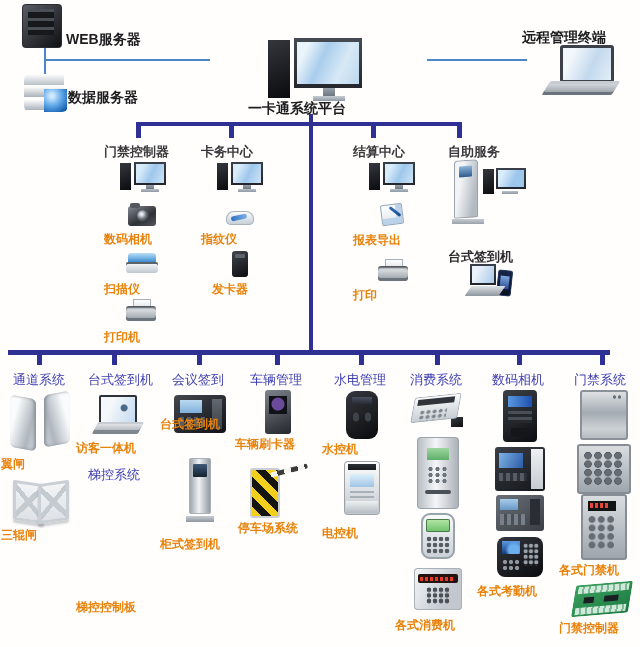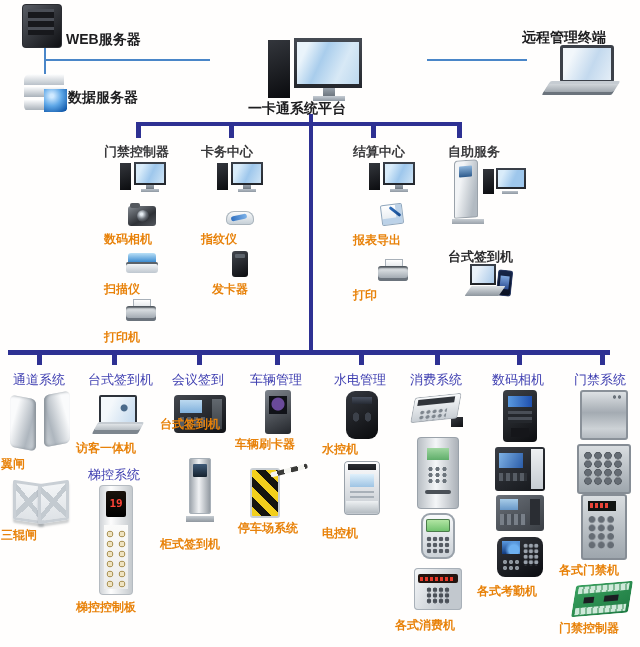--- a/index.html
+++ b/index.html
@@ -285,23 +285,20 @@
   <div class="t h3" style="left:1px;top:371px;width:80px">通道系统</div>
   <div class="ic ic-winggate" style="left:10px;top:391px"></div>
   <div class="t lbl" style="left:1px;top:456px;width:80px">翼闸</div>
   <div class="ic ic-tripod" style="left:12px;top:478px"></div>
   <div class="t lbl" style="left:1px;top:527px;width:80px">三辊闸</div>
 
   <div class="t h3" style="left:76px;top:371px;width:80px">台式签到机</div>
   <div class="ic ic-visitor" style="left:91px;top:395px"></div>
   <div class="t lbl" style="left:76px;top:440px;width:80px">访客一体机</div>
   <div class="t h3" style="left:76px;top:466px;width:80px">梯控系统</div>
-  <div class="ic ic-elevpanel" style="left:99px;top:485px">
-    <span class="elev-disp">19</span>
-  </div>
   <div class="t lbl" style="left:76px;top:599px;width:80px">梯控控制板</div>
 
   <div class="t h3" style="left:160px;top:371px;width:80px">会议签到</div>
   <div class="ic ic-signin" style="left:174px;top:395px"></div>
   <div class="t lbl" style="left:160px;top:416px;width:80px">台式签到机</div>
   <div class="ic ic-kiosk2" style="left:186px;top:458px"></div>
   <div class="t lbl" style="left:160px;top:536px;width:80px">柜式签到机</div>
 
   <div class="t h3" style="left:238px;top:371px;width:80px">车辆管理</div>
   <div class="ic ic-vreader" style="left:265px;top:390px"></div>

